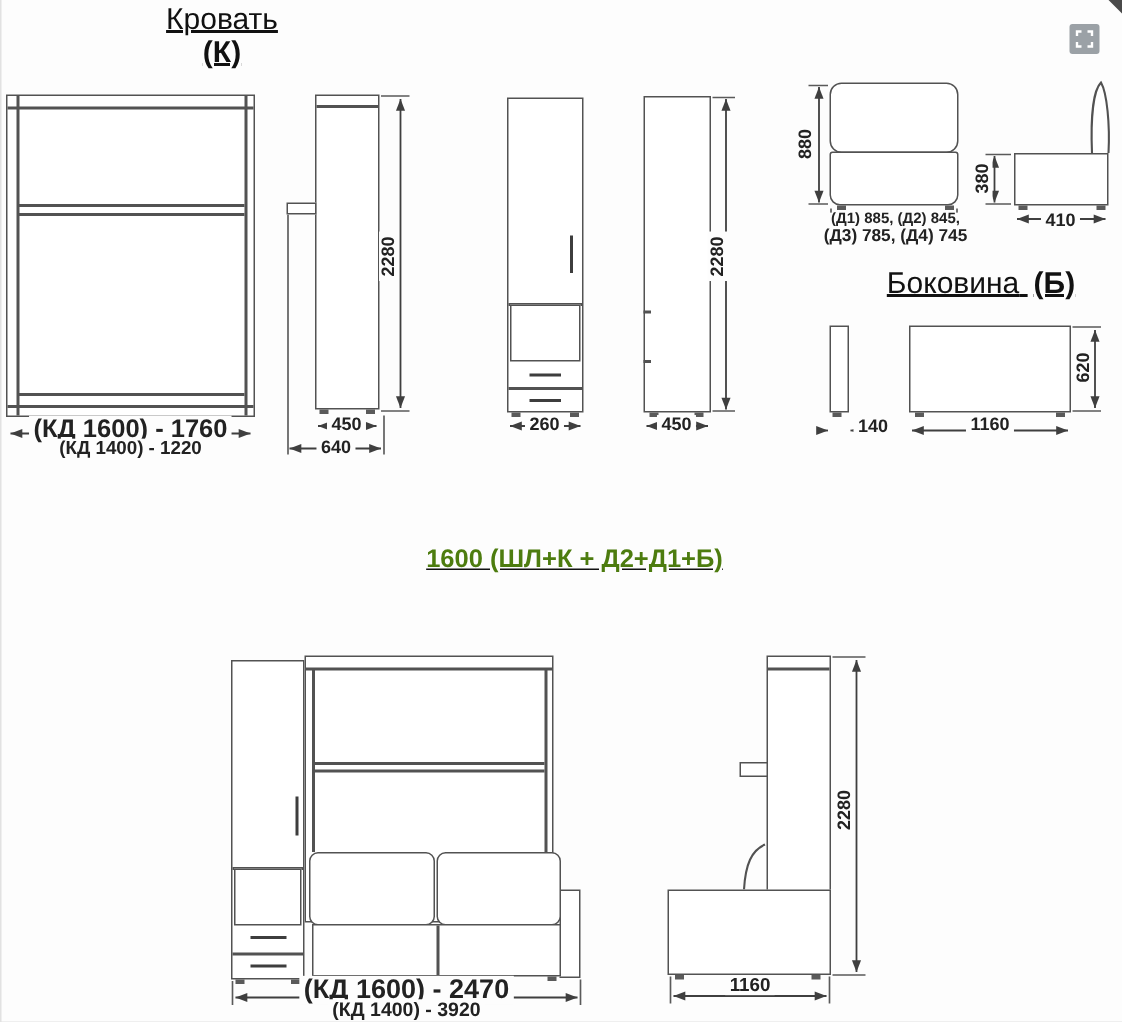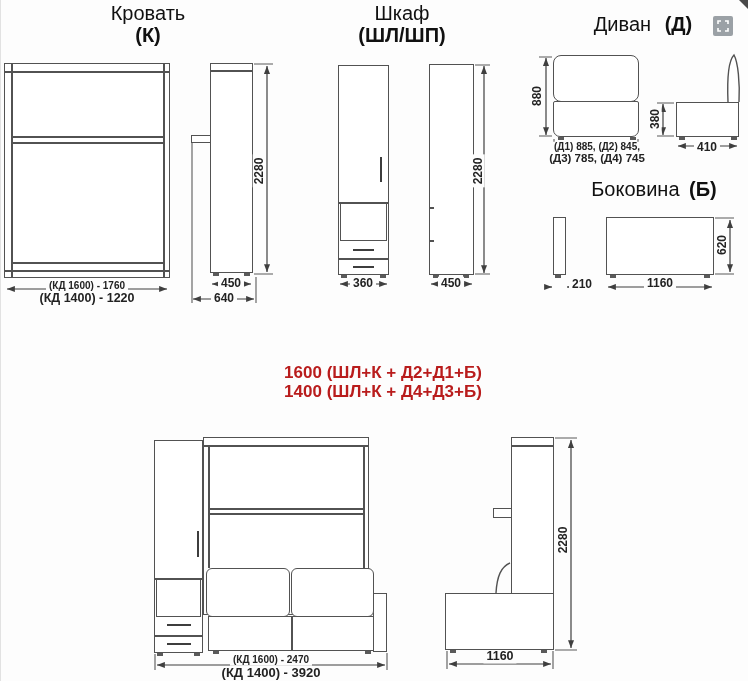--- a/index.html
+++ b/index.html
@@ -10,25 +10,25 @@
   .rect{border:1.5px solid #525252;background:#fff;}
   .h{background:#525252;height:1.5px;}
   .v{background:#525252;width:1.5px;}
   .bar{background:#3d3d3d;}
   .foot{background:#5a5a5a;height:3px;width:6px;}
   .hdim,.vdim{position:absolute;z-index:3;font-weight:bold;font-size:12px;line-height:1.05;
          color:#222;background:#fdfdfd;padding:0 3px;white-space:nowrap;
          transform:translate(-50%,-50%);}
   .vdim{transform:translate(-50%,-50%) rotate(-90deg);}
   .title{position:absolute;z-index:3;text-align:center;color:#111;
-         font-size:20px;line-height:22px;}
+         font-size:20px;line-height:22px;text-decoration:underline;}
   .bold{font-weight:bold;}
   .dimlayer{position:absolute;left:0;top:0;z-index:1;}
   .combo-title-main{font-size:16px;line-height:19px;color:#161616;}
-  .combo-variant{font-size:17px;line-height:19px;font-weight:bold;color:#b91c1c;}
+  .combo-variant{font-size:17px;line-height:19px;font-weight:bold;color:#4d7c0f;}
   .expand-btn{position:absolute;z-index:4;left:712px;top:16px;width:20px;height:20px;
          background:#9ba1a6;border-radius:2px;cursor:pointer;}
   .corner{position:absolute;z-index:4;left:738px;top:0;width:0;height:0;
          border-left:10px solid transparent;border-top:10px solid #4a4a4a;}
 </style>
 </head>
 <body>
 
 <div class="stage">
 
@@ -75,35 +75,26 @@
     </g>
 
     <path d="M727,102 C726,78 728,60 733,55 C737,62 739,83 738,102" fill="#fff" stroke="#525252" stroke-width="1.4"></path>
     <path d="M495,593 C496,576 500,567 509,563" fill="none" stroke="#525252" stroke-width="1.4"></path>
   </svg>
 
   <div class="title" style="left:47px;top:2px;width:200px">
     <div>Кровать</div>
     <div class="bold">(К)</div>
   </div>
-  <div class="title" style="left:301px;top:2px;width:200px">
-    <div>Шкаф</div>
-    <div class="bold">(ШЛ/ШП)</div>
-  </div>
-  <div class="title" style="left:542px;top:13px;width:200px">
-    <span>Диван</span>
-    <span class="bold" style="margin-left:8px">(Д)</span>
-  </div>
   <div class="title" style="left:553px;top:178px;width:200px">
     <span>Боковина</span>
     <span class="bold" style="margin-left:4px">(Б)</span>
   </div>
   <div class="title" style="left:232px;top:363px;width:300px">
     <div class="combo-variant">1600 (ШЛ+К + Д2+Д1+Б)</div>
-    <div class="combo-variant">1400 (ШЛ+К + Д4+Д3+Б)</div>
   </div>
 
   <div class="expand-btn">
     <svg width="20" height="20" viewBox="0 0 20 20">
       <g stroke="#fff" stroke-width="1.6" fill="none">
         <path d="M8 5 H5 V8 M12 5 H15 V8 M8 15 H5 V12 M12 15 H15 V12"></path>
       </g>
     </svg>
   </div>
   <div class="corner"></div>
@@ -177,34 +168,34 @@
   <div class="st foot" style="left:212px;top:651px"></div>
   <div class="st foot" style="left:364px;top:651px"></div>
 
   <div class="st rect" style="left:510px;top:437px;width:43px;height:213px"></div>
   <div class="st h" style="left:511px;top:445px;width:41px"></div>
   <div class="st rect" style="left:492px;top:508px;width:19px;height:10px"></div>
   <div class="st rect" style="left:444px;top:593px;width:109px;height:57px"></div>
   <div class="st foot" style="left:449px;top:650px"></div>
   <div class="st foot" style="left:540px;top:650px"></div>
 
-  <div class="hdim" style="left:86px;top:286px;font-size:10px">(КД 1600) - 1760</div>
+  <div class="hdim" style="left:86px;top:286px;font-size:17px">(КД 1600) - 1760</div>
   <div class="hdim" style="left:86px;top:299px;font-size:12.5px">(КД 1400) - 1220</div>
   <div class="hdim" style="left:230px;top:283px">450</div>
   <div class="hdim" style="left:223px;top:298px">640</div>
   <div class="vdim" style="left:258px;top:171px">2280</div>
-  <div class="hdim" style="left:362px;top:283px">360</div>
+  <div class="hdim" style="left:362px;top:283px">260</div>
   <div class="hdim" style="left:450px;top:283px">450</div>
   <div class="vdim" style="left:477px;top:171px">2280</div>
   <div class="vdim" style="left:536px;top:96px">880</div>
   <div class="hdim" style="left:596px;top:147px;font-size:10px">(Д1) 885, (Д2) 845,</div>
   <div class="hdim" style="left:596px;top:158px;font-size:11.5px">(Д3) 785, (Д4) 745</div>
   <div class="vdim" style="left:654px;top:119px">380</div>
   <div class="hdim" style="left:706px;top:147px">410</div>
-  <div class="hdim" style="left:581px;top:284px">210</div>
+  <div class="hdim" style="left:581px;top:284px">140</div>
   <div class="hdim" style="left:659px;top:283px">1160</div>
   <div class="vdim" style="left:721px;top:245px">620</div>
-  <div class="hdim" style="left:270px;top:660px;font-size:10px">(КД 1600) - 2470</div>
+  <div class="hdim" style="left:270px;top:660px;font-size:18px">(КД 1600) - 2470</div>
   <div class="hdim" style="left:270px;top:673px;font-size:13px">(КД 1400) - 3920</div>
   <div class="vdim" style="left:562px;top:540px">2280</div>
   <div class="hdim" style="left:499px;top:657px;font-size:12.5px">1160</div>
 
 </div>
 
 </body></html>

